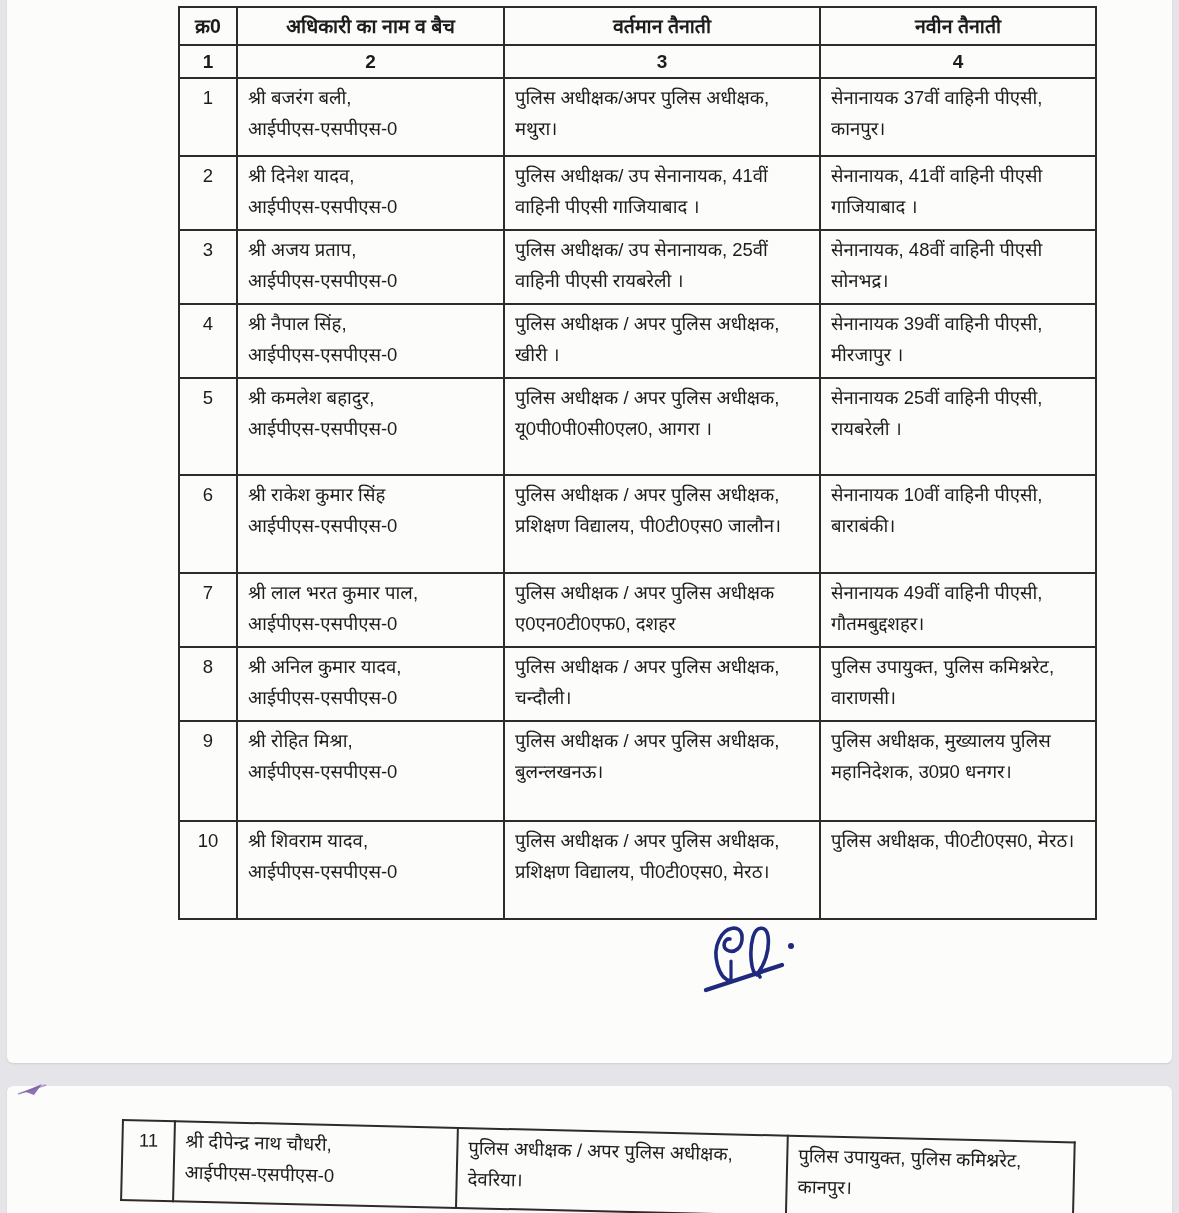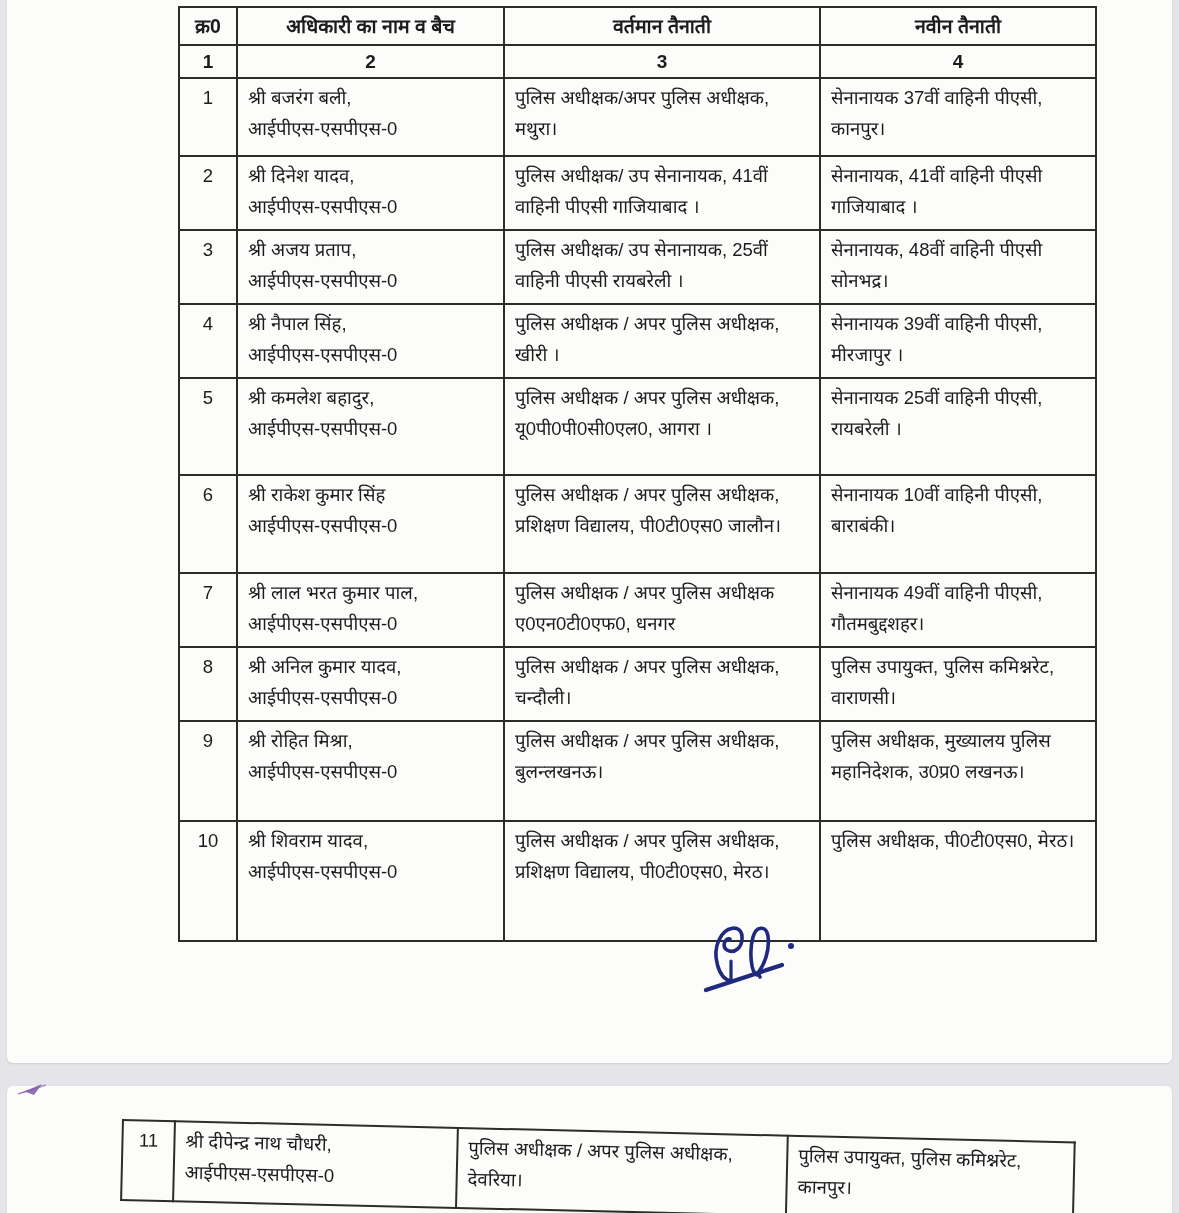--- a/index.html
+++ b/index.html
@@ -167,42 +167,42 @@
           </td>
       <td>पुलिस अधीक्षक / अपर पुलिस अधीक्षक, प्रशिक्षण विद्यालय, पी0टी0एस0 जालौन।</td>
       <td>सेनानायक 10वीं वाहिनी पीएसी, बाराबंकी।</td>
     </tr>
     <tr style="height:68px">
       <td class="sno">7</td>
       <td>
             <span class="two-line">श्री लाल भरत कुमार पाल,</span>
             <span class="two-line">आईपीएस-एसपीएस-0</span>
           </td>
-      <td>पुलिस अधीक्षक / अपर पुलिस अधीक्षक ए0एन0टी0एफ0, धनगर</td>
+      <td>पुलिस अधीक्षक / अपर पुलिस अधीक्षक ए0एन0टी0एफ0, दशहर</td>
       <td>सेनानायक 49वीं वाहिनी पीएसी, गौतमबुद्दशहर।</td>
     </tr>
     <tr style="height:67px">
       <td class="sno">8</td>
       <td>
             <span class="two-line">श्री अनिल कुमार यादव,</span>
             <span class="two-line">आईपीएस-एसपीएस-0</span>
           </td>
       <td>पुलिस अधीक्षक / अपर पुलिस अधीक्षक, चन्दौली।</td>
       <td>पुलिस उपायुक्त, पुलिस कमिश्नरेट, वाराणसी।</td>
     </tr>
     <tr style="height:100px">
       <td class="sno">9</td>
       <td>
             <span class="two-line">श्री रोहित मिश्रा,</span>
             <span class="two-line">आईपीएस-एसपीएस-0</span>
           </td>
       <td>पुलिस अधीक्षक / अपर पुलिस अधीक्षक, बुलन्लखनऊ।</td>
-      <td>पुलिस अधीक्षक, मुख्यालय पुलिस महानिदेशक, उ0प्र0 लखनऊ।</td>
-    </tr>
-    <tr style="height:120px">
+      <td>पुलिस अधीक्षक, मुख्यालय पुलिस महानिदेशक, उ0प्र0 धनगर।</td>
+    </tr>
+    <tr style="height:98px">
       <td class="sno">10</td>
       <td>
             <span class="two-line">श्री शिवराम यादव,</span>
             <span class="two-line">आईपीएस-एसपीएस-0</span>
           </td>
       <td>पुलिस अधीक्षक / अपर पुलिस अधीक्षक, प्रशिक्षण विद्यालय, पी0टी0एस0, मेरठ।</td>
       <td>पुलिस अधीक्षक, पी0टी0एस0, मेरठ।</td>
     </tr>
   </tbody>
     </table>

